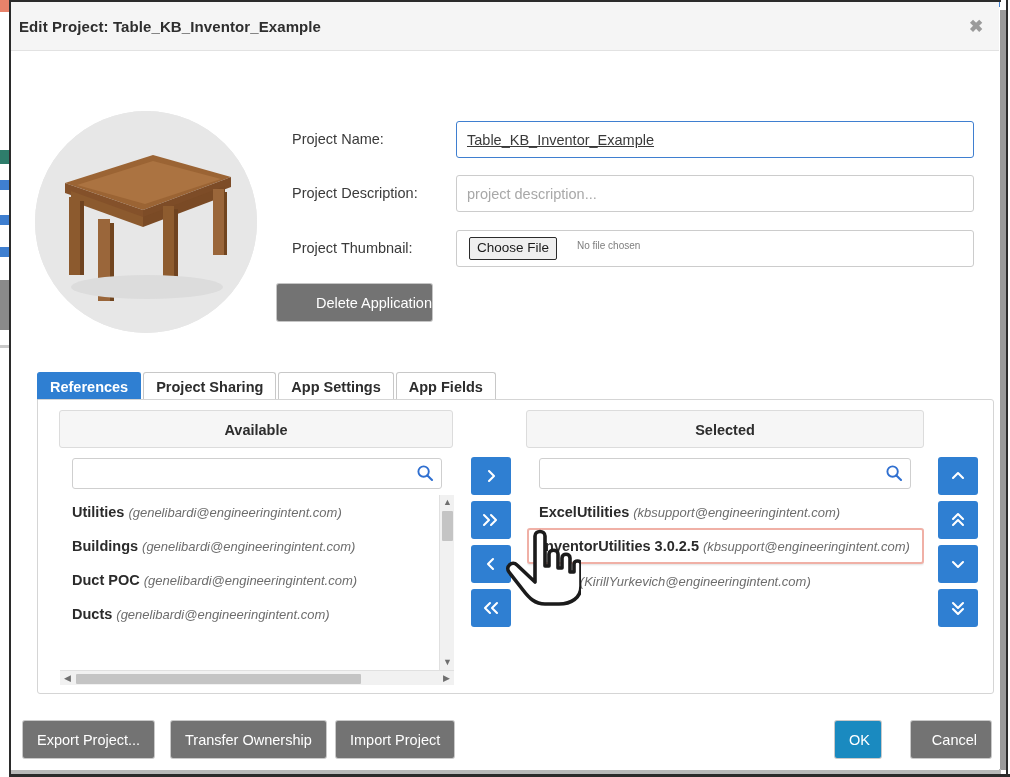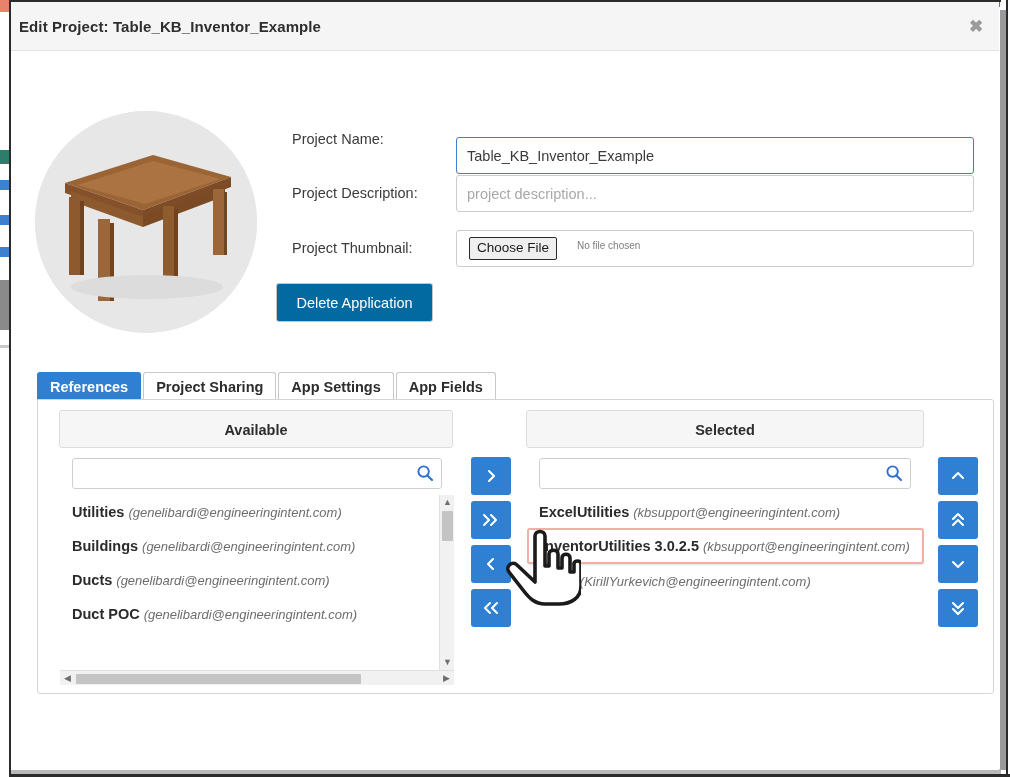--- a/index.html
+++ b/index.html
@@ -122,21 +122,21 @@
     padding: 0 10px;
     font-size: 14.5px;
     color: #3a3a3a;
     background: #fff;
     border: 1px solid #cccccc;
     border-radius: 3px;
     font-family: "Liberation Sans", sans-serif;
     outline: none;
   }
   .form-input::placeholder { color: #a8a8a8; }
-  .inp-name { top: 86px; border-color: #3f7fd0; }
+  .inp-name { top: 70px; border-color: #3f7fd0; text-decoration: underline; }
   .inp-desc { top: 124px; }
 
   .file-row {
     position: absolute;
     left: 445px; top: 179px;
     width: 518px; height: 37px;
     background: #fff;
     border: 1px solid #cccccc;
     border-radius: 3px;
   }
@@ -162,21 +162,21 @@
 
   .btn {
     border: none;
     border-radius: 2px;
     color: #fff;
     font-family: "Liberation Sans", sans-serif;
     cursor: pointer;
     font-size: 14.5px;
     padding: 0;
   }
-  .btn-danger { background: #0369a1; }
+  .btn-danger { background: #737373; text-align: right; }
   .btn-primary { background: #1a8ac0; }
 
   .btn-delete {
     position: absolute;
     left: 266px; top: 233px;
     width: 155px; height: 37px;
     font-size: 14.5px;
     box-shadow: 0 0 0 1px #c5c5c5;
   }
 
@@ -500,24 +500,24 @@
         </div>
 
         <div class="list-wrap lw-avail">
           <div class="list-item">
             <span class="item-name">Utilities</span><span class="item-owner">(genelibardi@engineeringintent.com)</span>
           </div>
           <div class="list-item">
             <span class="item-name">Buildings</span><span class="item-owner">(genelibardi@engineeringintent.com)</span>
           </div>
           <div class="list-item">
+            <span class="item-name">Duct POC</span><span class="item-owner">(genelibardi@engineeringintent.com)</span>
+          </div>
+          <div class="list-item">
             <span class="item-name">Ducts</span><span class="item-owner">(genelibardi@engineeringintent.com)</span>
-          </div>
-          <div class="list-item">
-            <span class="item-name">Duct POC</span><span class="item-owner">(genelibardi@engineeringintent.com)</span>
           </div>
 
           <div class="vscroll">
             <div class="arrow-up">▲</div>
             <div class="thumbbar"></div>
             <div class="arrow-dn">▼</div>
           </div>
           <div class="hscroll">
             <div class="arrow-l">◀</div>
             <div class="thumbbar"></div>
@@ -578,20 +578,27 @@
         </button>
         <button class="sq-btn rb4">
           <svg width="16" height="18" viewBox="0 0 16 18">
             <polyline points="3,4 8,9 13,4" fill="none" stroke="#fff" stroke-width="2.1" stroke-linecap="round" stroke-linejoin="round"></polyline>
             <polyline points="3,10 8,15 13,10" fill="none" stroke="#fff" stroke-width="2.1" stroke-linecap="round" stroke-linejoin="round"></polyline>
           </svg>
         </button>
       </div>
     </div>
 
+    <div class="modal-footer">
+      <button class="btn btn-danger footer-btn fb-export">Export Project...</button>
+      <button class="btn btn-danger footer-btn fb-transfer">Transfer Ownership</button>
+      <button class="btn btn-danger footer-btn fb-import">Import Project</button>
+      <button class="btn btn-primary footer-btn fb-ok">OK</button>
+      <button class="btn btn-danger footer-btn fb-cancel">Cancel</button>
+    </div>
   </div>
 
   <div class="cursor-hand">
     <svg width="76" height="82" viewBox="0 0 76 82" xmlns="http://www.w3.org/2000/svg">
       <path d="M30 12 C30 6, 40 6, 40 12 L40 42 L44 42 L44 30 C44 25, 53 25, 53 30
                L53 44 L57 44 L57 34 C57 29, 65 29, 65 34 L65 48 L69 48 L69 40
                C69 36, 76 36, 76 40 L76 62 C76 74, 66 80, 54 80 L40 80
                C30 80, 24 74, 18 66 L4 48 C0 43, 7 36, 12 41 L30 58 Z" fill="#ffffff" stroke="#1b1b1b" stroke-width="3.6" stroke-linejoin="round"></path>
     </svg>
   </div>

